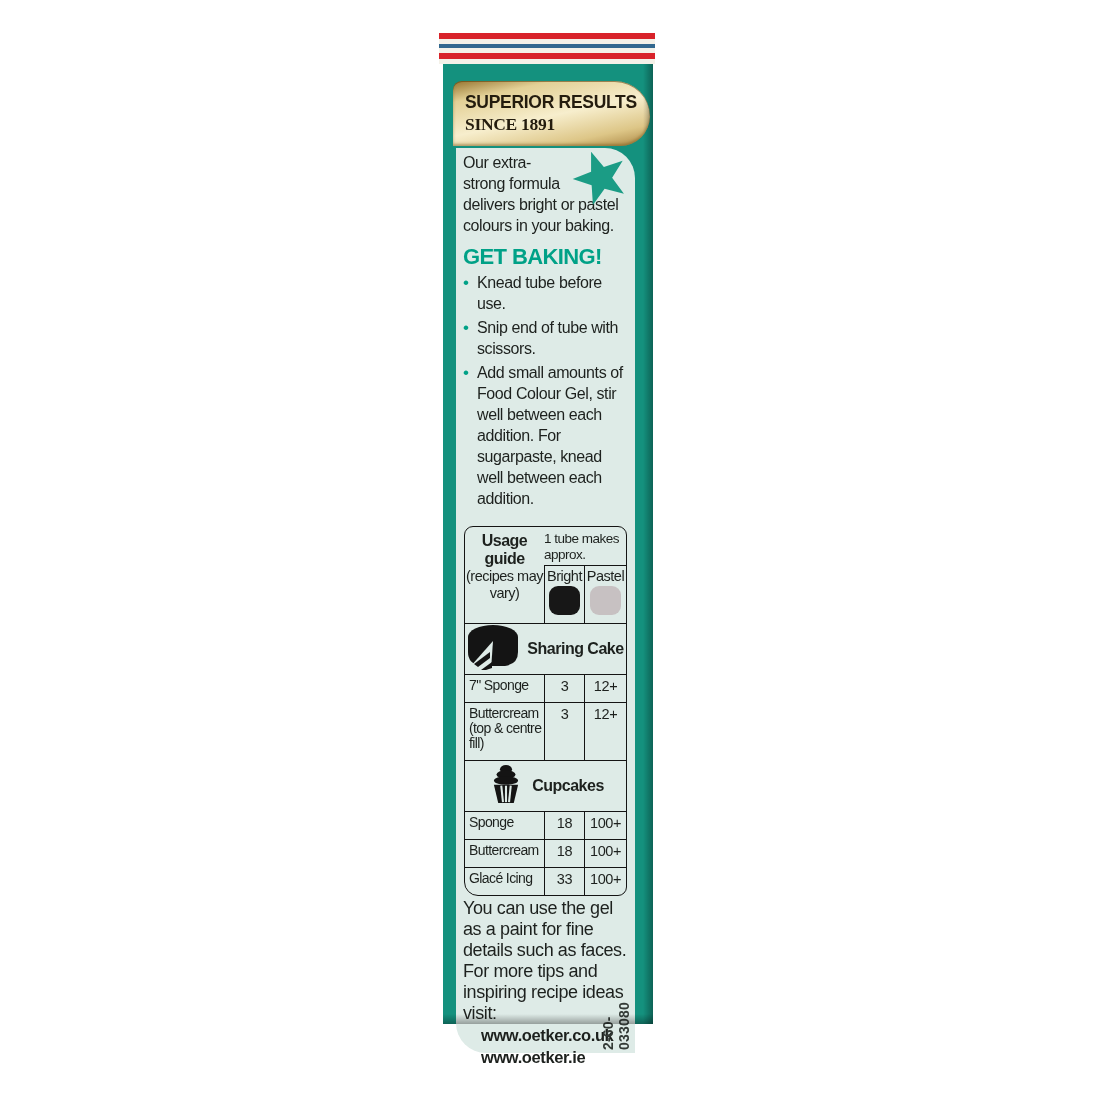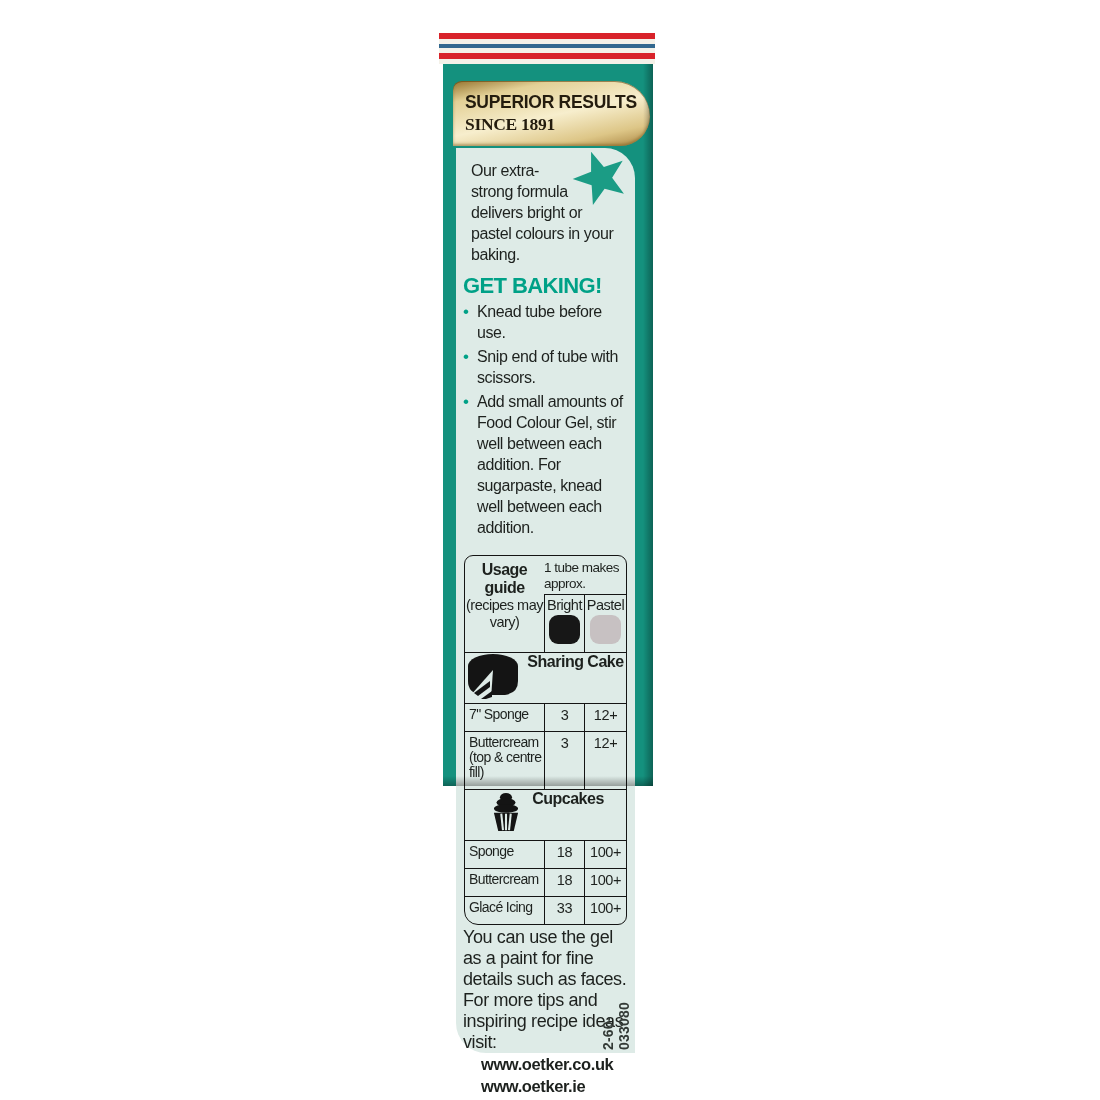--- a/index.html
+++ b/index.html
@@ -10,21 +10,21 @@
   .package{position:absolute;left:439px;top:33px;width:216px;}
 
   
   .stripes{width:216px;}
   .stripe{width:100%;}
   .stripe.red{height:6px;background:var(--red);}
   .stripe.cream{height:5px;background:var(--cream);}
   .stripe.blue{height:4px;background:var(--blue);}
 
   
-  .body{position:relative;margin-left:4px;width:210px;height:722px;background:var(--teal);}
+  .body{position:relative;margin-left:4px;width:210px;height:960px;background:var(--teal);}
   .edge-right{position:absolute;right:0;top:0;bottom:0;width:10px;
     background:linear-gradient(to right,rgba(0,0,0,0),rgba(0,0,0,0.32));}
   .edge-bottom{position:absolute;left:0;right:0;bottom:0;height:10px;
     background:linear-gradient(to bottom,rgba(0,0,0,0),rgba(0,0,0,0.32));}
 
   
   .gold-banner{
     position:absolute;left:10px;top:17px;width:197px;height:65px;
     border-radius:10px 40px 34px 0;
     background:linear-gradient(168deg,var(--gold_lo) 0%,var(--gold_mid) 20%,var(--gold_hi) 52%,#ddc687 80%,#a98440 100%);
@@ -41,21 +41,21 @@
   .panel{
     position:absolute;left:13px;top:84px;width:179px;height:905px;
     background:var(--panel);border-radius:0 30px 0 30px;
     color:var(--text);letter-spacing:-0.4px;
   }
   .panel-inner{padding:4px 6px 0 7px;}
 
   .star-float{float:right;width:60px;height:40px;margin:-2px -2px 0 2px;overflow:visible;}
   .star-float svg{overflow:visible;transform:rotate(-20deg);}
 
-  .intro{font-size:16px;line-height:21px;margin:8px;}
+  .intro{font-size:16px;line-height:21px;margin:0;}
 
   .teal-heading{
     margin:9px 0 3px 0;font-size:22px;line-height:24px;font-weight:bold;
     letter-spacing:-0.6px;color:var(--heading);
   }
   ul.bullets{list-style:none;margin:0;padding:0;}
   ul.bullets li{display:flex;margin:0 0 3px 0;}
   ul.bullets .dot{color:var(--heading);font-size:17px;line-height:21px;width:14px;flex:none;}
   ul.bullets .btxt{font-size:16px;line-height:21px;}
 
@@ -73,21 +73,21 @@
   .tube-note{height:38px;box-sizing:border-box;padding-top:4px;text-align:left;
     font-size:13.5px;line-height:16px;letter-spacing:-0.5px;}
   .subcols{flex:1;display:flex;border-top:1.5px solid var(--border);}
   .subcol{width:40px;flex:none;border-left:1.5px solid var(--border);text-align:center;
     font-size:14.5px;letter-spacing:-0.5px;padding-top:2px;box-sizing:border-box;}
   .subcol.last{flex:1;}
   .swatch{width:31px;height:29px;border-radius:9px;margin:2px auto 0;}
   .swatch.bright{background:var(--bright_swatch);}
   .swatch.pastel{background:var(--pastel_swatch);}
 
-  .band{display:flex;justify-content:center;gap:7px;
+  .band{display:flex;align-items:center;justify-content:center;gap:7px;
     height:50px;border-top:1.5px solid var(--border);}
   .band .band-label{font-size:16px;font-weight:bold;letter-spacing:-0.5px;}
 
   .trow{display:flex;border-top:1.5px solid var(--border);box-sizing:border-box;}
   .trow .c1{width:79px;flex:none;box-sizing:border-box;padding:3px 2px 0 4px;
     font-size:14px;line-height:15px;letter-spacing:-0.6px;text-align:left;}
   .trow .c2{width:40px;flex:none;border-left:1.5px solid var(--border);box-sizing:border-box;
     text-align:center;font-size:14.5px;padding-top:3px;}
   .trow .c3{flex:1;border-left:1.5px solid var(--border);box-sizing:border-box;
     text-align:center;font-size:14.5px;padding-top:3px;}

